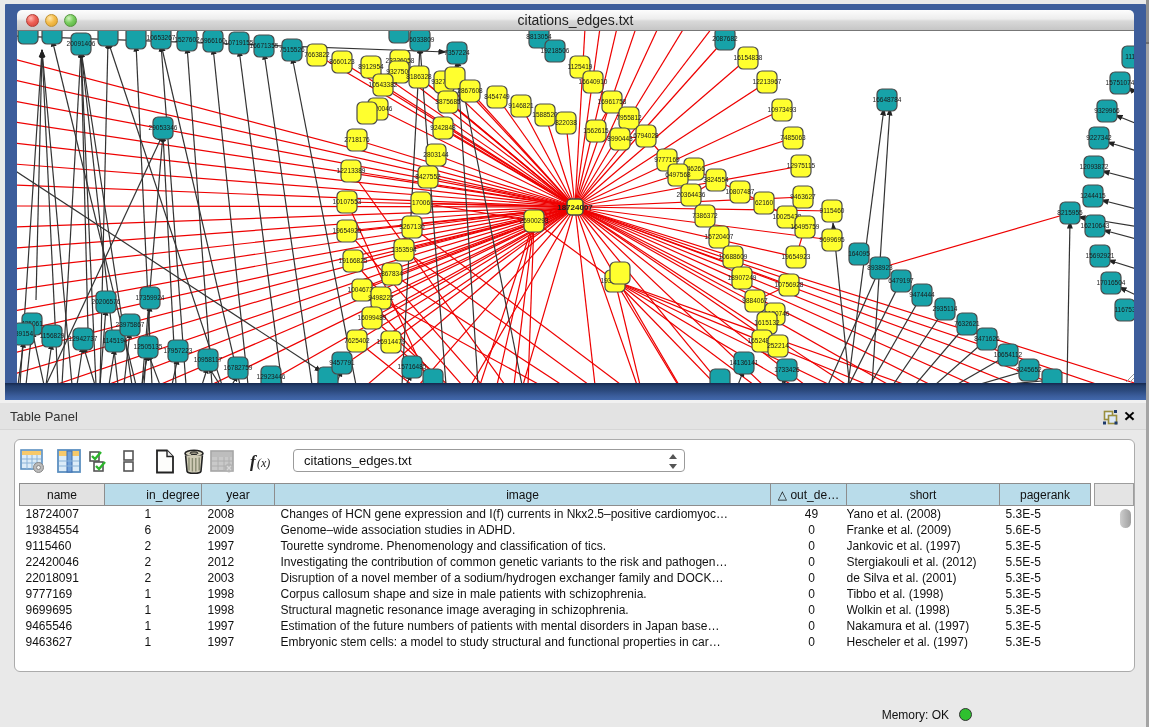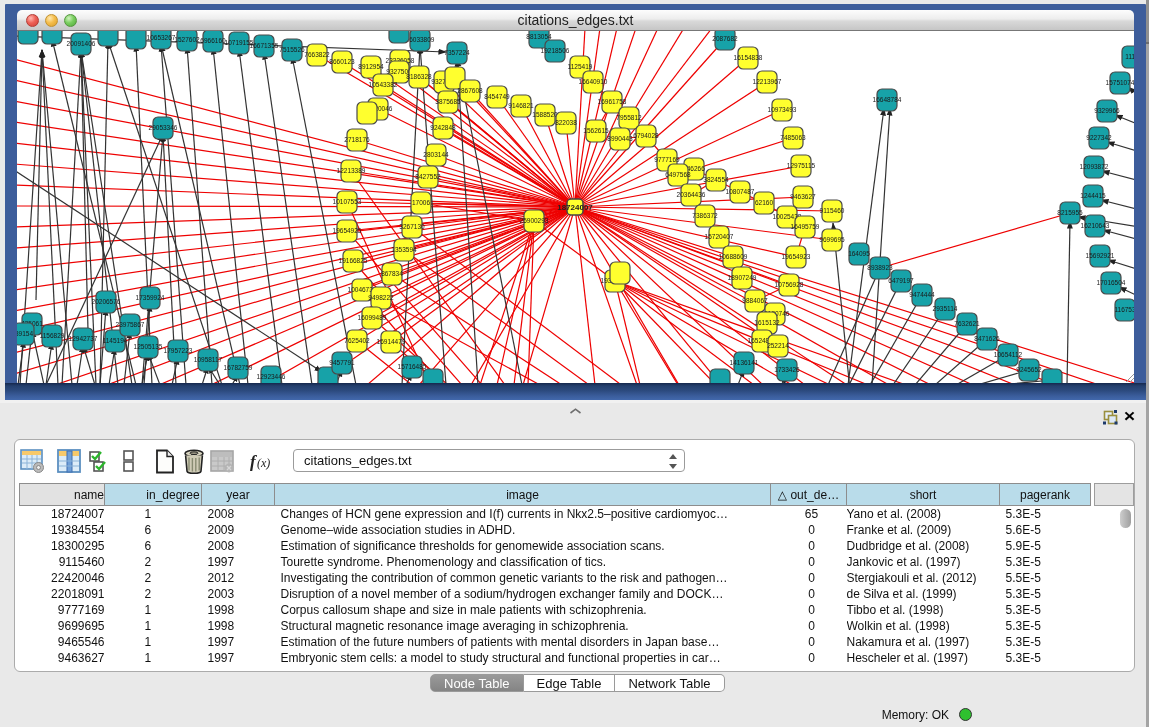--- a/index.html
+++ b/index.html
@@ -42,21 +42,21 @@
   border:1px solid #9b9b9b; border-radius:4px; font-size:13px; color:#111;
   line-height:21px; padding-left:10px; }
 #combo svg { position:absolute; right:6px; top:3px; }
 
 table#grid { position:absolute; left:4px; top:43px; border-collapse:collapse; table-layout:fixed;
   font-size:12px; color:#111; width:1071px; }
 #grid th { background:#b9dcea; border:1px solid #8d8d8d; border-top:1px solid #8d8d8d;
   font-weight:normal; font-size:12px; height:22px; padding:0; }
 #grid th.c1 { background:#e2e2e2; }
 #grid td { height:16px; padding:0 0 0 6px; white-space:nowrap; overflow:hidden; }
-#grid .c1 { width:85px;text-align:right; } #grid .c2 { width:97px;padding-left:40px; } #grid .c3 { width:73px; }
+#grid .c1 { width:85px; } #grid .c2 { width:97px;padding-left:40px; } #grid .c3 { width:73px; }
 #grid .c4 { width:496px; } #grid .c5 { width:76px;text-align:center; } #grid .c6 { width:153px;margin-left:17px; }
 #grid .c7 { width:91px; }
 #grid td.c6 { text-align:left; padding:0; }
 #vscroll { position:absolute; right:2px; top:68px; width:13px; height:160px; }
 #hstub { position:absolute; left:1079px; top:43px; width:40px; height:23px;
   background:#e4e4e4; border:1px solid #9d9d9d; }
 #vthumb { position:absolute; left:1px; top:1px; width:11px; height:19px; background:linear-gradient(90deg,#cdcdcd,#9f9f9f); border-radius:6px; }
 
 #tabs { position:absolute; left:430px; top:674px; height:18px; font-size:13px; }
 .tab { float:left; height:18px; line-height:17px; padding:0 13px; background:#fff;
@@ -566,20 +566,21 @@
           <text x="558" y="179" font-size="8" font-weight="bold" fill="#222" text-anchor="middle" font-family="Liberation Sans, sans-serif">18724007</text>
           <path d="M1109,351 l9,-9 M1113,351 l5,-5" stroke="#999" stroke-width="1" fill="none"></path>
         </svg>
       </div>
   </div>
   <div id="frameband"></div>
     <div id="divstrip"></div>
     <div id="grip"><svg width="13" height="6" viewBox="0 0 13 6">
         <path d="M1.5,5 L6.5,1.2 L11.5,5" fill="none" stroke="#6e6e6e" stroke-width="1.6"></path>
       </svg></div>
+  <div id="tp-head">Table Panel</div>
   <div id="tp-float"><svg width="15" height="15" viewBox="0 0 15 15">
     <rect x="1.5" y="1.5" width="8" height="8" fill="#e8f0fa" stroke="#9a8f3e" stroke-width="1.6"></rect>
     <rect x="5.5" y="5.5" width="8" height="8" fill="#dde9f8" stroke="#9a8f3e" stroke-width="1.6"></rect>
     <rect x="11" y="0" width="3" height="3" fill="#1d3a6b"></rect>
     <rect x="0" y="11.5" width="3" height="3" fill="#1d3a6b"></rect>
     <rect x="11.5" y="11.5" width="3" height="3" fill="#1d3a6b"></rect>
   </svg></div>
     <div id="tp-x">✕</div>
   <div id="tbl-wrap">
     <div id="toolbar">
@@ -643,43 +644,34 @@
         <th class="c4">image</th>
             <th class="c5">△ out_de…</th>
             <th class="c6">short</th>
         <th class="c7">pagerank</th>
       </tr>
 <tr>
             <td class="c1">18724007</td>
             <td class="c2">1</td>
             <td class="c3">2008</td>
             <td class="c4">Changes of HCN gene expression and I(f) currents in Nkx2.5–positive cardiomyoc…</td>
-            <td class="c5">65</td>
+            <td class="c5">49</td>
             <td class="c6">Yano et al. (2008)</td>
             <td class="c7">5.3E-5</td>
           </tr>
 <tr>
             <td class="c1">19384554</td>
             <td class="c2">6</td>
             <td class="c3">2009</td>
             <td class="c4">Genome–wide association studies in ADHD.</td>
             <td class="c5">0</td>
             <td class="c6">Franke et al. (2009)</td>
             <td class="c7">5.6E-5</td>
           </tr>
 <tr>
-            <td class="c1">18300295</td>
-            <td class="c2">6</td>
-            <td class="c3">2008</td>
-            <td class="c4">Estimation of significance thresholds for genomewide association scans.</td>
-            <td class="c5">0</td>
-            <td class="c6">Dudbridge et al. (2008)</td>
-            <td class="c7">5.9E-5</td>
-          </tr>
-<tr>
             <td class="c1">9115460</td>
             <td class="c2">2</td>
             <td class="c3">1997</td>
             <td class="c4">Tourette syndrome. Phenomenology and classification of tics.</td>
             <td class="c5">0</td>
             <td class="c6">Jankovic et al. (1997)</td>
             <td class="c7">5.3E-5</td>
           </tr>
 <tr>
             <td class="c1">22420046</td>
@@ -689,21 +681,21 @@
             <td class="c5">0</td>
             <td class="c6">Stergiakouli et al. (2012)</td>
             <td class="c7">5.5E-5</td>
           </tr>
 <tr>
             <td class="c1">22018091</td>
             <td class="c2">2</td>
             <td class="c3">2003</td>
             <td class="c4">Disruption of a novel member of a sodium/hydrogen exchanger family and DOCK…</td>
             <td class="c5">0</td>
-            <td class="c6">de Silva et al. (1999)</td>
+            <td class="c6">de Silva et al. (2001)</td>
             <td class="c7">5.3E-5</td>
           </tr>
 <tr>
             <td class="c1">9777169</td>
             <td class="c2">1</td>
             <td class="c3">1998</td>
             <td class="c4">Corpus callosum shape and size in male patients with schizophrenia.</td>
             <td class="c5">0</td>
             <td class="c6">Tibbo et al. (1998)</td>
             <td class="c7">5.3E-5</td>
@@ -735,22 +727,17 @@
             <td class="c6">Hescheler et al. (1997)</td>
             <td class="c7">5.3E-5</td>
           </tr>
     </tbody>
       </table>
     <div id="hstub"></div>
     <div id="vscroll">
         <div id="vthumb"></div>
       </div>
   </div>
-  <div id="tabs">
-    <div class="tab first sel">Node Table</div>
-      <div class="tab">Edge Table</div>
-      <div class="tab last">Network Table</div>
-  </div>
   <div id="memory">Memory: OK</div>
     <div id="memdot"></div>
   <div id="rline"></div>
     <div id="rline2"></div>
 </div>
 
 </body></html>

